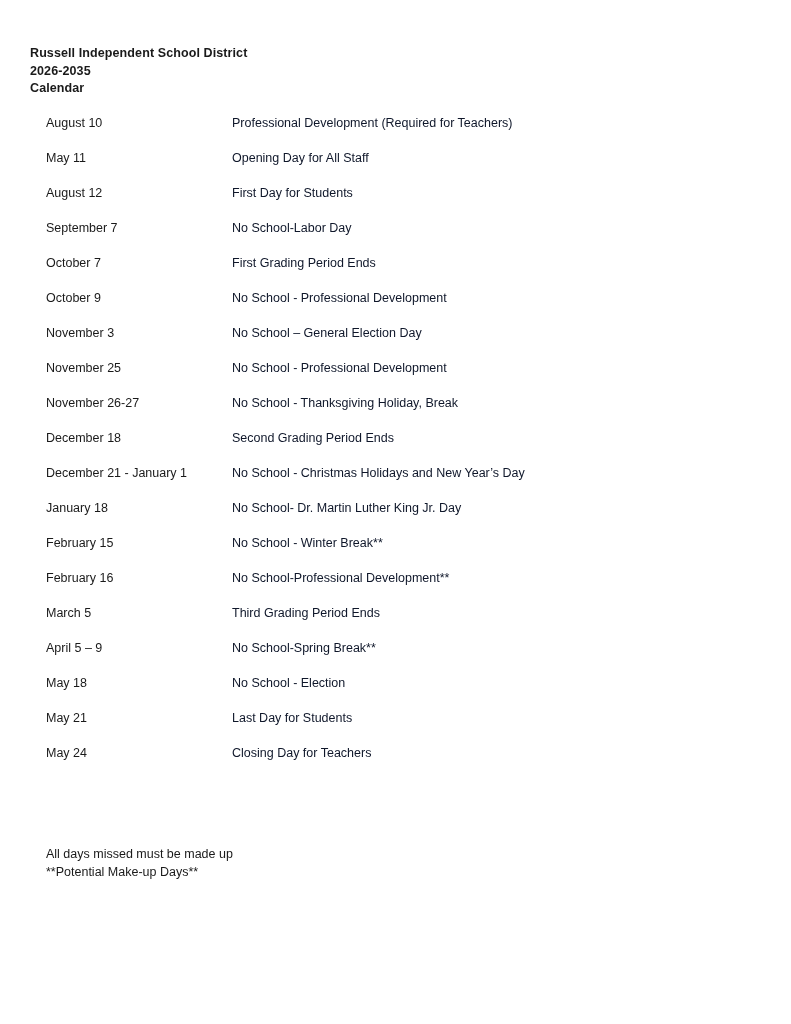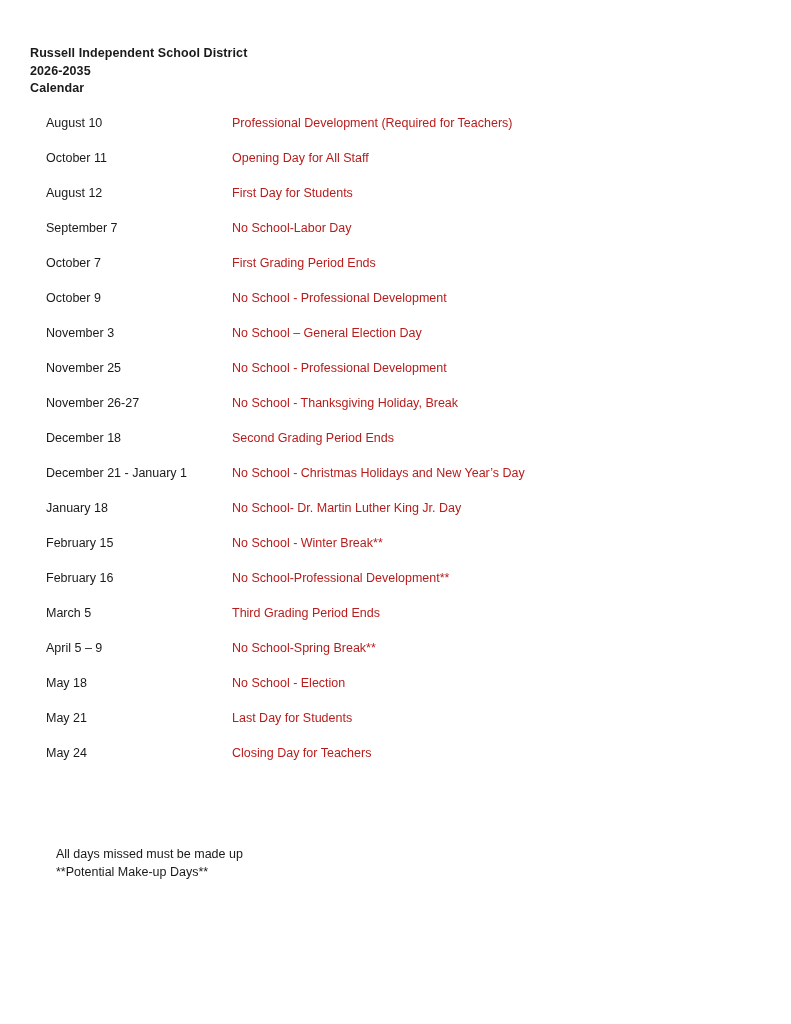--- a/index.html
+++ b/index.html
@@ -47,27 +47,27 @@
     flex: 0 0 186px;
     font-size: 12.5px;
     line-height: 15px;
     color: #1a1a1a;
     white-space: nowrap;
   }
   .desc-cell {
     flex: 1 1 auto;
     font-size: 12.5px;
     line-height: 15px;
-    color: #b91c1c;
+    color: #0f172a;
     white-space: nowrap;
   }
   .footer {
     position: absolute;
     top: 846px;
-    left: 56px;
+    left: 46px;
     width: 600px;
   }
   .footer-line {
     font-size: 12.5px;
     line-height: 17.5px;
     color: #1a1a1a;
     white-space: nowrap;
   }
 </style>
 </head>
@@ -80,21 +80,21 @@
     <div class="header-line">2026-2035</div>
     <div class="header-line">Calendar</div>
   </div>
 
   <div class="calendar-list">
       <div class="calendar-row">
         <div class="date-cell">August 10</div>
         <div class="desc-cell">Professional Development (Required for Teachers)</div>
       </div>
       <div class="calendar-row">
-        <div class="date-cell">October 11</div>
+        <div class="date-cell">May 11</div>
         <div class="desc-cell">Opening Day for All Staff</div>
       </div>
       <div class="calendar-row">
         <div class="date-cell">August 12</div>
         <div class="desc-cell">First Day for Students</div>
       </div>
       <div class="calendar-row">
         <div class="date-cell">September 7</div>
         <div class="desc-cell">No School-Labor Day</div>
       </div>

